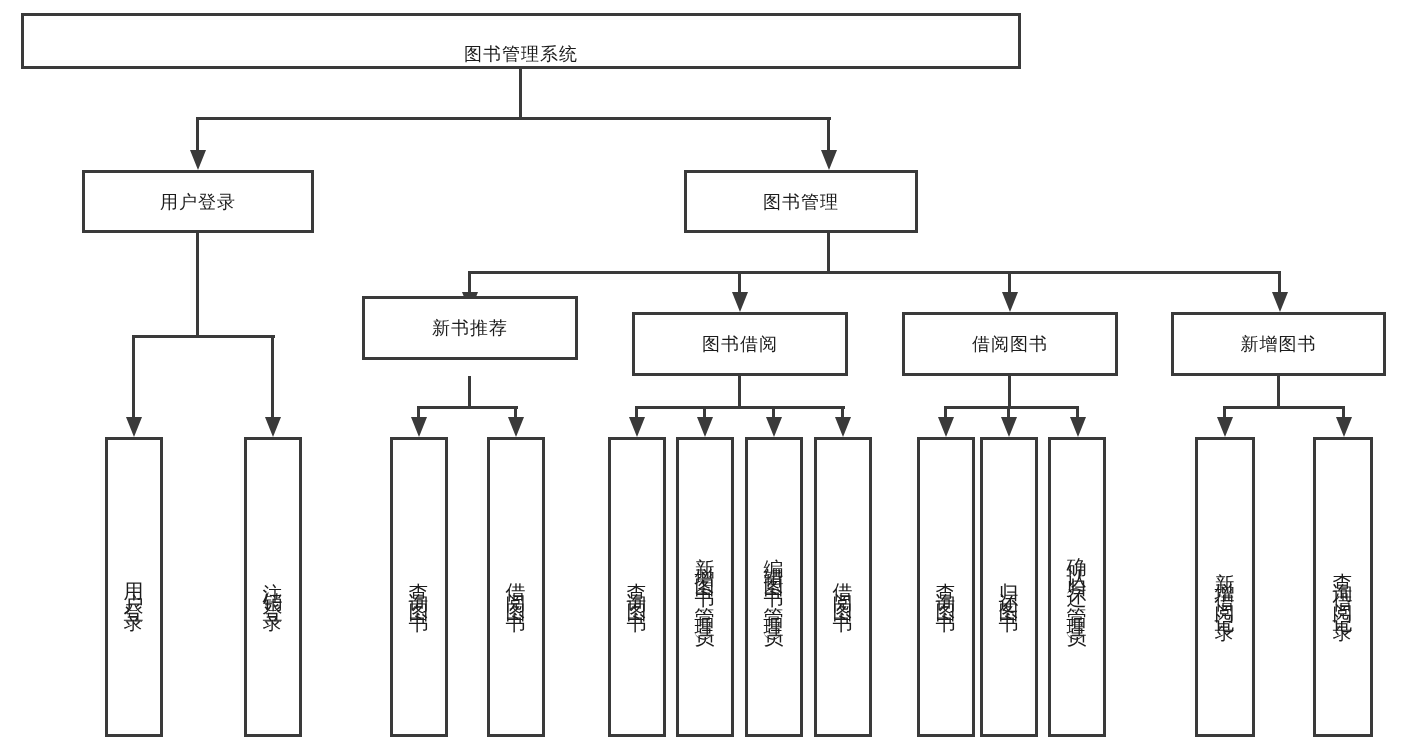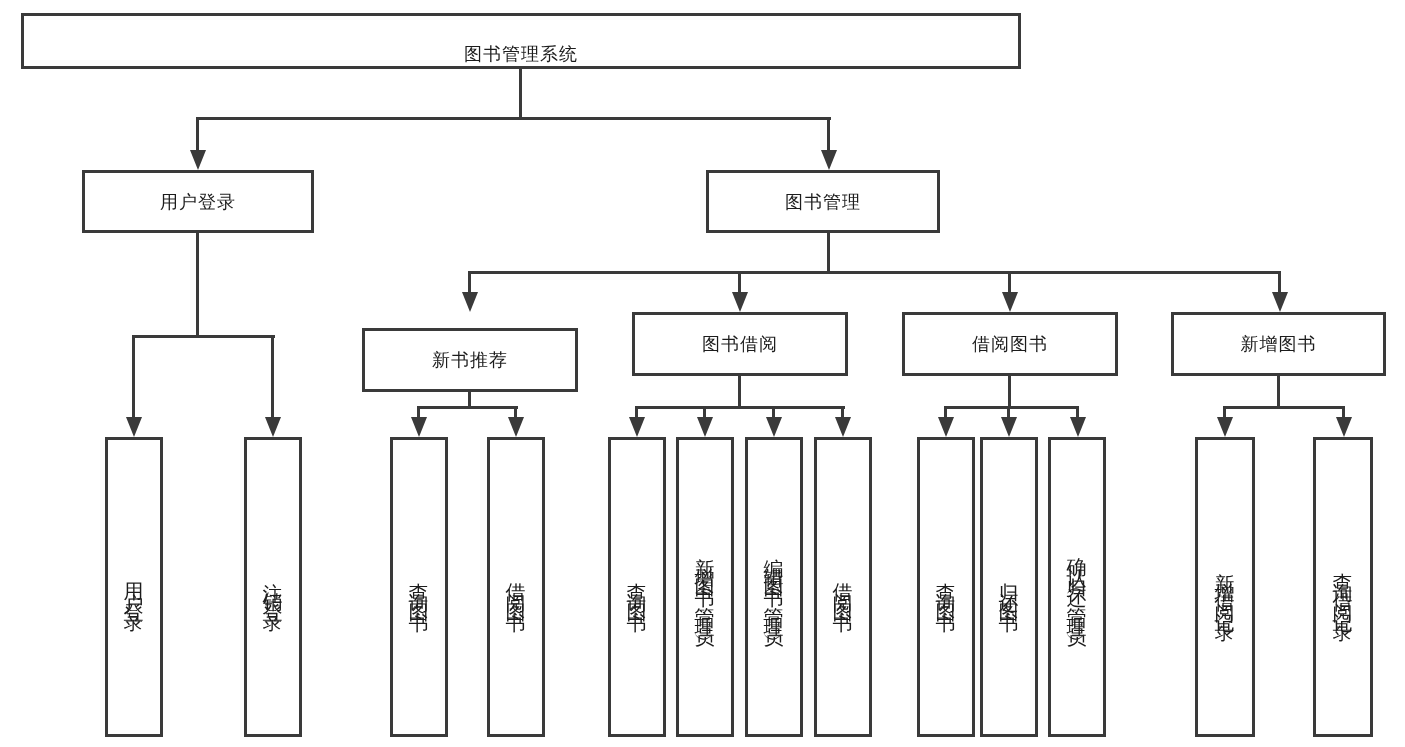--- a/index.html
+++ b/index.html
@@ -92,21 +92,21 @@
   <div class="line v" style="left:519px;top:69px;height:48px;"></div>
   <div class="line h" style="left:196px;top:117px;width:635px;"></div>
   <div class="line v" style="left:196px;top:117px;height:34px;"></div>
   <div class="arrow" style="left:190px;top:150px;"></div>
   <div class="line v" style="left:827px;top:117px;height:34px;"></div>
   <div class="arrow" style="left:821px;top:150px;"></div>
 
   <div class="hbox" style="left:82px;top:170px;width:232px;height:63px;">
     <span>用户登录</span>
   </div>
-  <div class="hbox" style="left:706px;top:170px;width:234px;height:63px;">
+  <div class="hbox" style="left:684px;top:170px;width:234px;height:63px;">
     <span>图书管理</span>
   </div>
 
   <div class="line v" style="left:196px;top:233px;height:102px;"></div>
   <div class="line h" style="left:132px;top:335px;width:143px;"></div>
   <div class="line v" style="left:132px;top:335px;height:84px;"></div>
   <div class="arrow" style="left:126px;top:417px;"></div>
   <div class="line v" style="left:271px;top:335px;height:84px;"></div>
   <div class="arrow" style="left:265px;top:417px;"></div>
 
@@ -114,21 +114,21 @@
   <div class="line h" style="left:468px;top:271px;width:813px;"></div>
   <div class="line v" style="left:468px;top:271px;height:23px;"></div>
   <div class="arrow" style="left:462px;top:292px;"></div>
   <div class="line v" style="left:738px;top:271px;height:23px;"></div>
   <div class="arrow" style="left:732px;top:292px;"></div>
   <div class="line v" style="left:1008px;top:271px;height:23px;"></div>
   <div class="arrow" style="left:1002px;top:292px;"></div>
   <div class="line v" style="left:1278px;top:271px;height:23px;"></div>
   <div class="arrow" style="left:1272px;top:292px;"></div>
 
-  <div class="hbox" style="left:362px;top:328px;width:216px;height:64px;">
+  <div class="hbox" style="left:362px;top:296px;width:216px;height:64px;">
     <span>新书推荐</span>
   </div>
   <div class="hbox" style="left:632px;top:312px;width:216px;height:64px;">
     <span>图书借阅</span>
   </div>
   <div class="hbox" style="left:902px;top:312px;width:216px;height:64px;">
     <span>借阅图书</span>
   </div>
   <div class="hbox" style="left:1171px;top:312px;width:215px;height:64px;">
     <span>新增图书</span>

